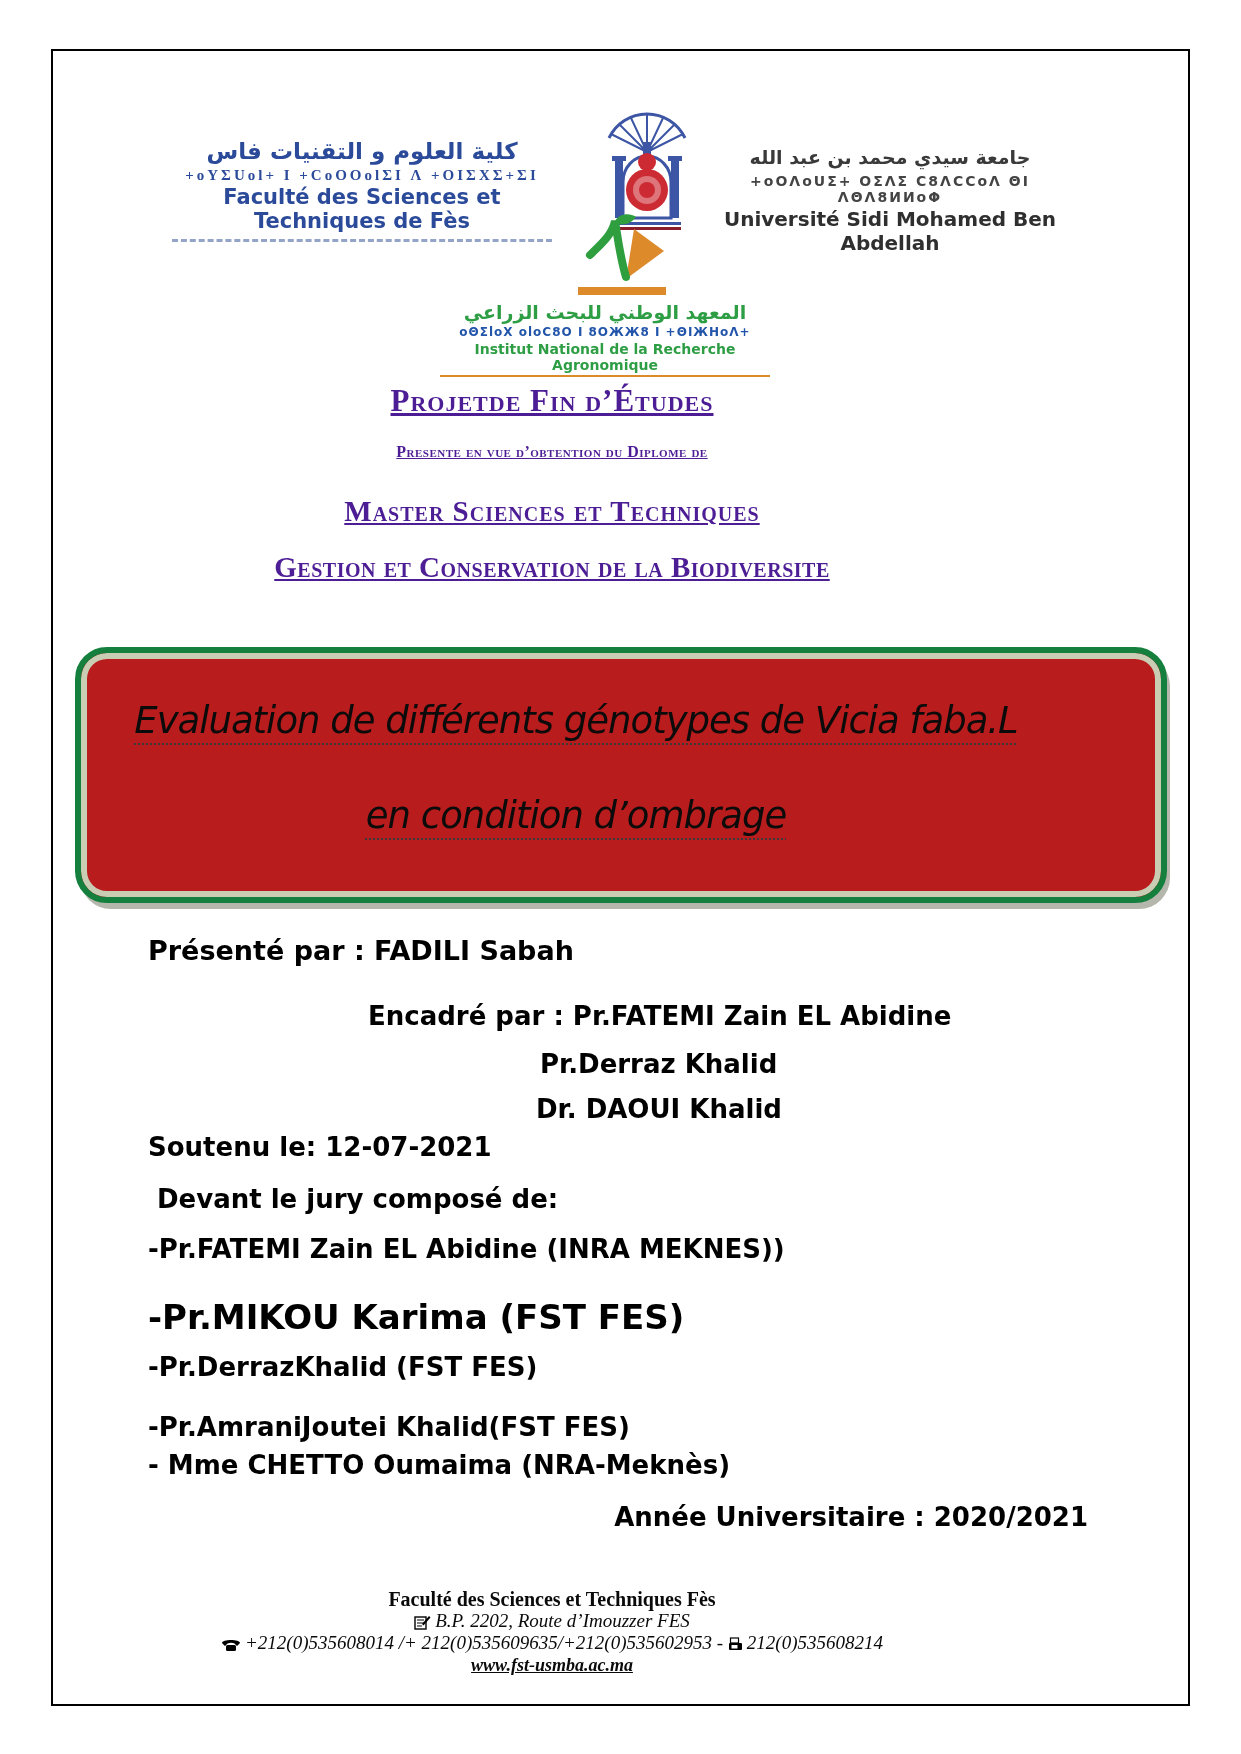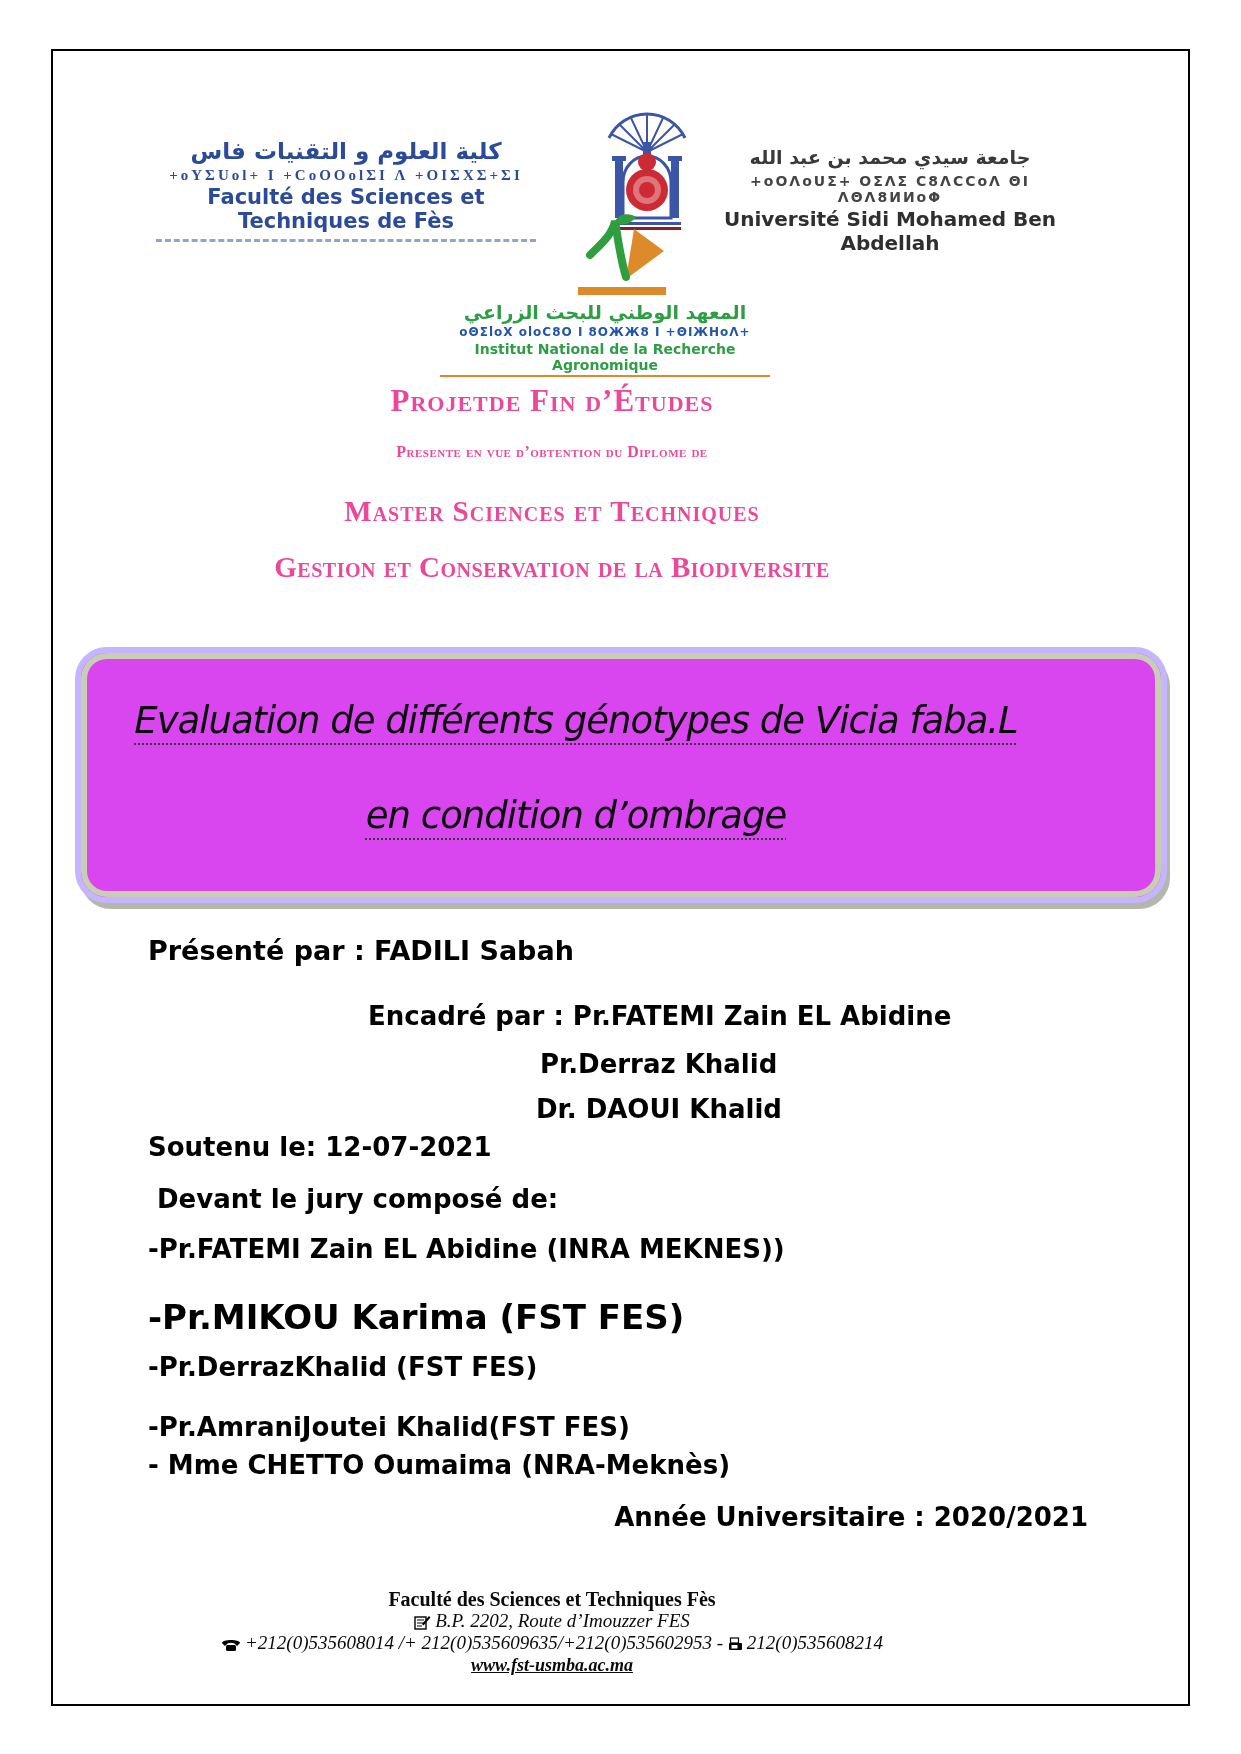--- a/index.html
+++ b/index.html
@@ -1,21 +1,21 @@
 <!DOCTYPE html>
 <html><head>
 <meta charset="utf-8">
 <style>
   * { margin:0; padding:0; box-sizing:border-box; }
   body { background:#ffffff; font-family:"DejaVu Sans", sans-serif; }
   .page { position:relative; width:1241px; height:1754px; background:#ffffff; overflow:hidden; }
   .frame { position:absolute; left:51px; top:49px; width:1139px; height:1657px; border:2px solid #000; }
 
   
-  .hdr-left { position:absolute; left:156px; top:138px; width:380px; text-align:center; color:#2b4a99; }
+  .hdr-left { position:absolute; left:172px; top:138px; width:380px; text-align:center; color:#2b4a99; }
   .hdr-left .ar  { font-size:23px; font-weight:bold; direction:rtl; }
   .hdr-left .tif { font-size:15px; font-weight:bold; letter-spacing:3px; margin-top:3px;font-family:Liberation Serif, serif; }
   .hdr-left .lat { font-size:21px; font-weight:bold; margin-top:1px; }
   .hdr-left .dash { border-top:3px dashed #94a3c8; margin-top:6px; }
 
   .emblem { position:absolute; left:601px; top:112px; }
 
   .hdr-right { position:absolute; left:714px; top:146px; width:352px; text-align:center; color:#3a3a3a; }
   .hdr-right .ar  { font-size:19px; font-weight:600; direction:rtl; }
   .hdr-right .tif { font-size:14px; font-weight:bold; letter-spacing:2px; margin-top:5px; color:#444; }
@@ -23,30 +23,30 @@
 
   
   .inra { position:absolute; left:440px; top:213px; width:330px; text-align:center; }
   .inra svg.mark { display:block; margin:0 auto 2px 128px; }
   .inra .ar  { font-size:19px; font-weight:600; color:#2e9e45; direction:rtl; }
   .inra .tif { font-size:12px; font-weight:bold; color:#2255aa; letter-spacing:1px; margin-top:2px; }
   .inra .lat { display:inline-block; font-size:14px; font-weight:bold; color:#2e9e45;
                border-bottom:2px solid #dd8a2b; padding-bottom:2px; margin-top:2px; }
 
   
-  .col { position:absolute; left:51px; width:1002px; text-align:center; color:#ec4899;
-         font-family:"Liberation Serif", serif; font-variant:small-caps; font-weight:bold; }
+  .col { position:absolute; left:51px; width:1002px; text-align:center; color:#4c1d95;
+         font-family:"Liberation Serif", serif; font-variant:small-caps; font-weight:bold;text-decoration:underline; }
   .h1 { top:383px; font-size:31px; letter-spacing:1px; }
   .h2 { top:443px; font-size:16px; letter-spacing:0.5px; }
   .h3 { top:495px; font-size:29px; letter-spacing:1px; }
   .h4 { top:551px; font-size:29px; letter-spacing:0.5px; }
 
   
   .title-box { position:absolute; left:75px; top:647px; width:1092px; height:256px;
-               border:6px solid #c4b5fd; border-radius:32px; background:#d946ef;
+               border:6px solid #15803d; border-radius:32px; background:#b91c1c;
                box-shadow: inset 0 0 0 6px #c8cdb4, 4px 7px 0 -1px rgba(90,94,70,0.45);
                display:flex; flex-direction:column; align-items:center;
                padding:46px 120px 0 30px; gap:52px; }
   .title-line { font-style:italic; font-weight:500; font-size:37px; letter-spacing:-1px; color:#0b0b0b;
                 text-decoration:underline dotted 2px #3a3a3a; text-underline-offset:10px;
                 white-space:nowrap; }
 
   
   .hand { position:absolute; font-weight:bold; color:#000; white-space:nowrap;
           font-family:"DejaVu Sans", sans-serif; }

